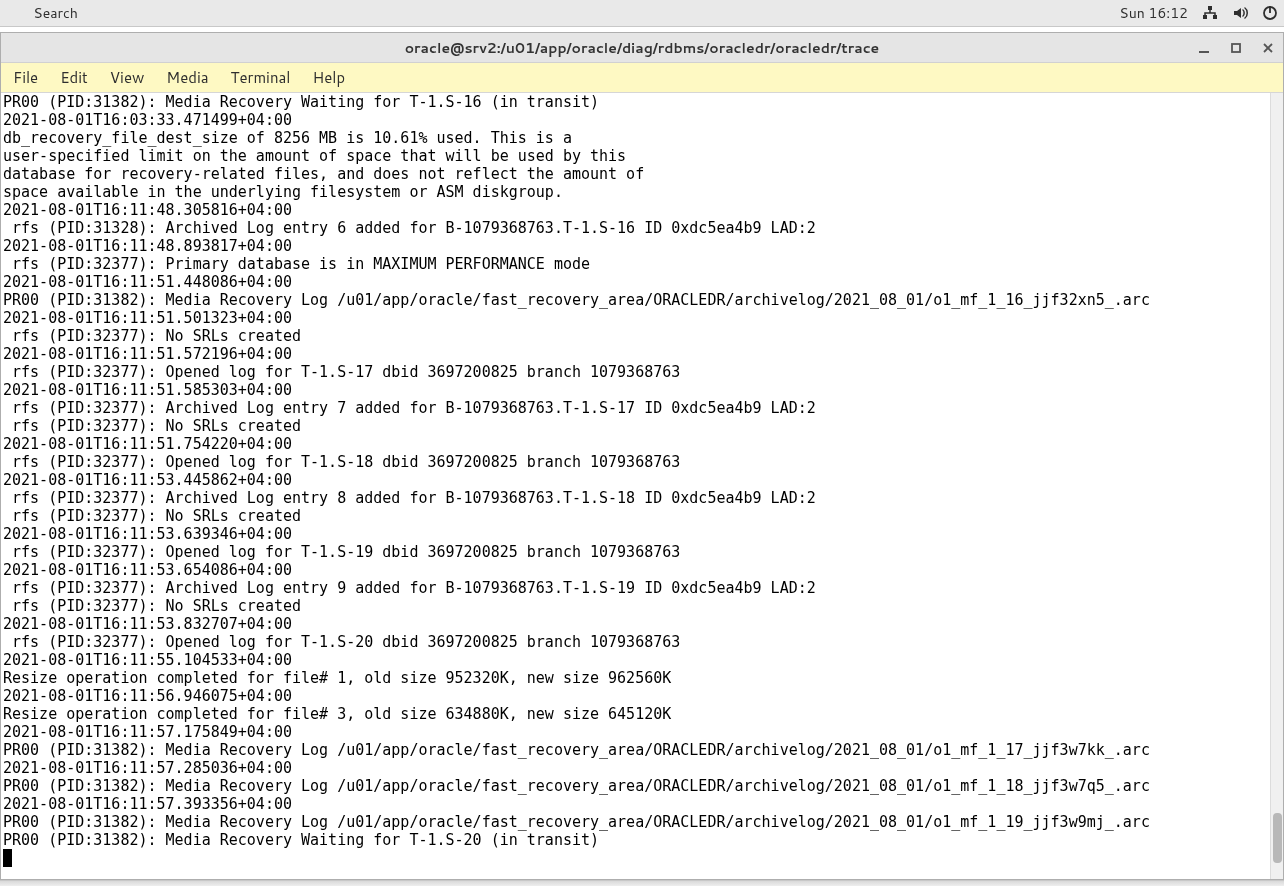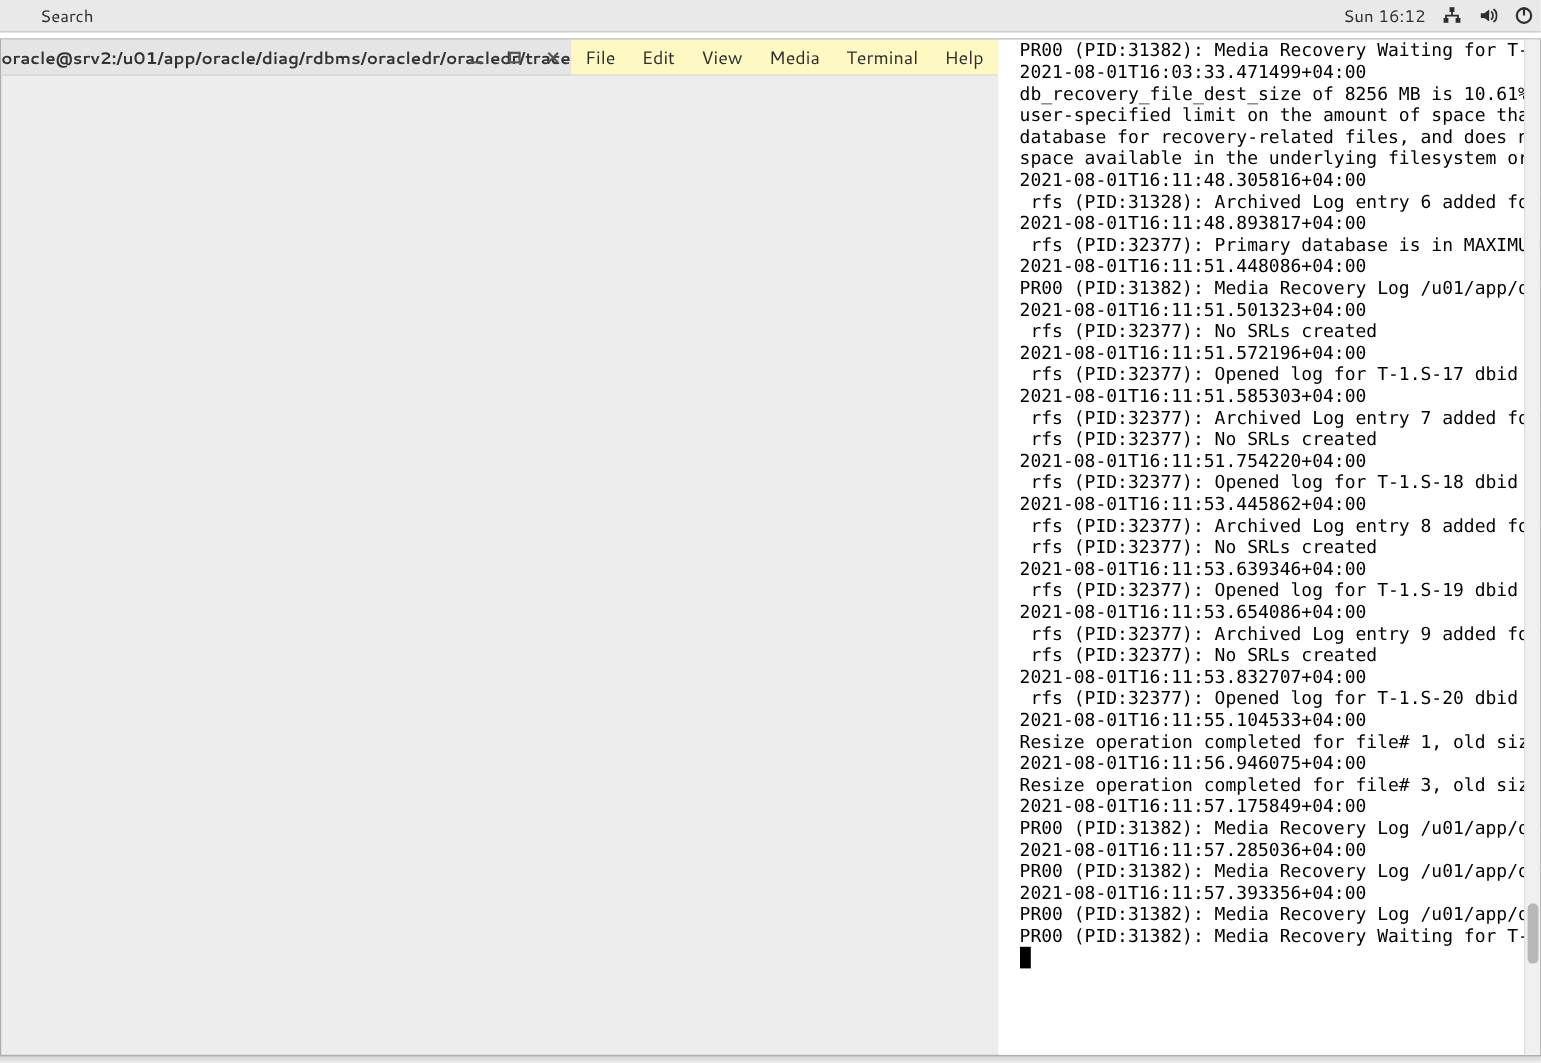--- a/index.html
+++ b/index.html
@@ -29,21 +29,21 @@
   border-radius: 50%;
   margin-right: 6px;
 }
 .panel-item { cursor: default; font-size: 14px; }
 .tray-icon { width: 16px; height: 16px; display:inline-flex; align-items:center; justify-content:center; }
 .window {
   position: absolute; left: 0; top: 32px;
   width: 1284px; height: 848px;
   background: #ededed;
   border: 1px solid #aeaeae;
-  display: flex; flex-direction: row; justify-content: space-between;
+  display: flex; flex-direction: column; justify-content: space-between;
 }
 .titlebar {
   height: 30px;
   background: #e5e5e5;
   display: flex;
   align-items: center;
   justify-content: center;
   position: relative;
   font-size: 14px;
   color: #333;
@@ -75,21 +75,21 @@
   background: #ffffff;
   position: relative;
   overflow: hidden;
 }
 .terminal-content {
   font-family: "DejaVu Sans Mono", "Liberation Mono", monospace;
   font-size: 15px;
   line-height: 18px;
   color: #000000;
   white-space: pre;
-  padding: 0 18px;
+  padding: 0 2px;
 }
 .cursor-block {
   display: inline-block;
   width: 9px; height: 18px;
   background: #000;
   vertical-align: bottom;
 }
 .vscroll {
   position: absolute; right: 0; top: 0; bottom: 0;
   width: 13px;

